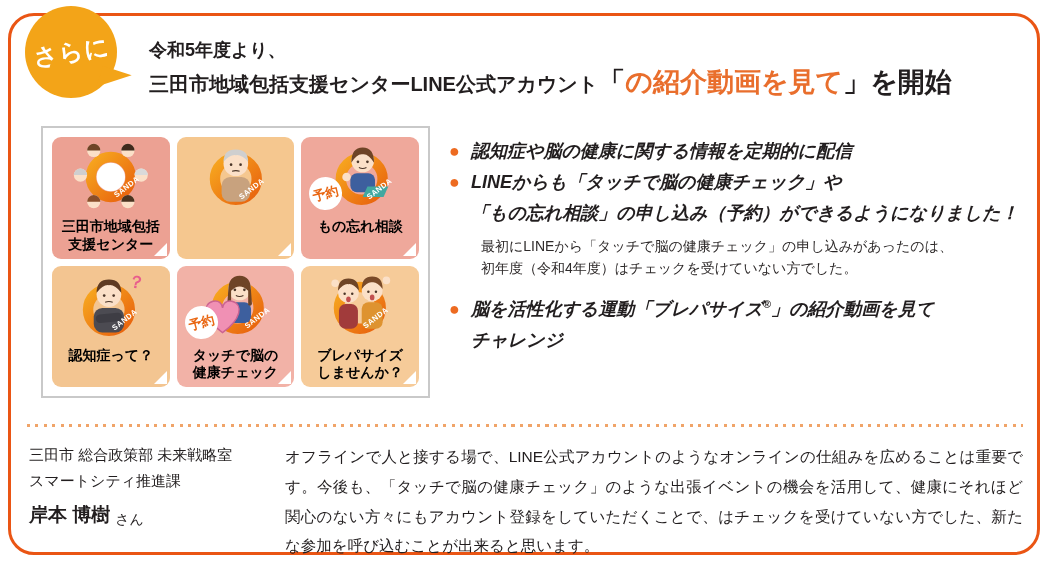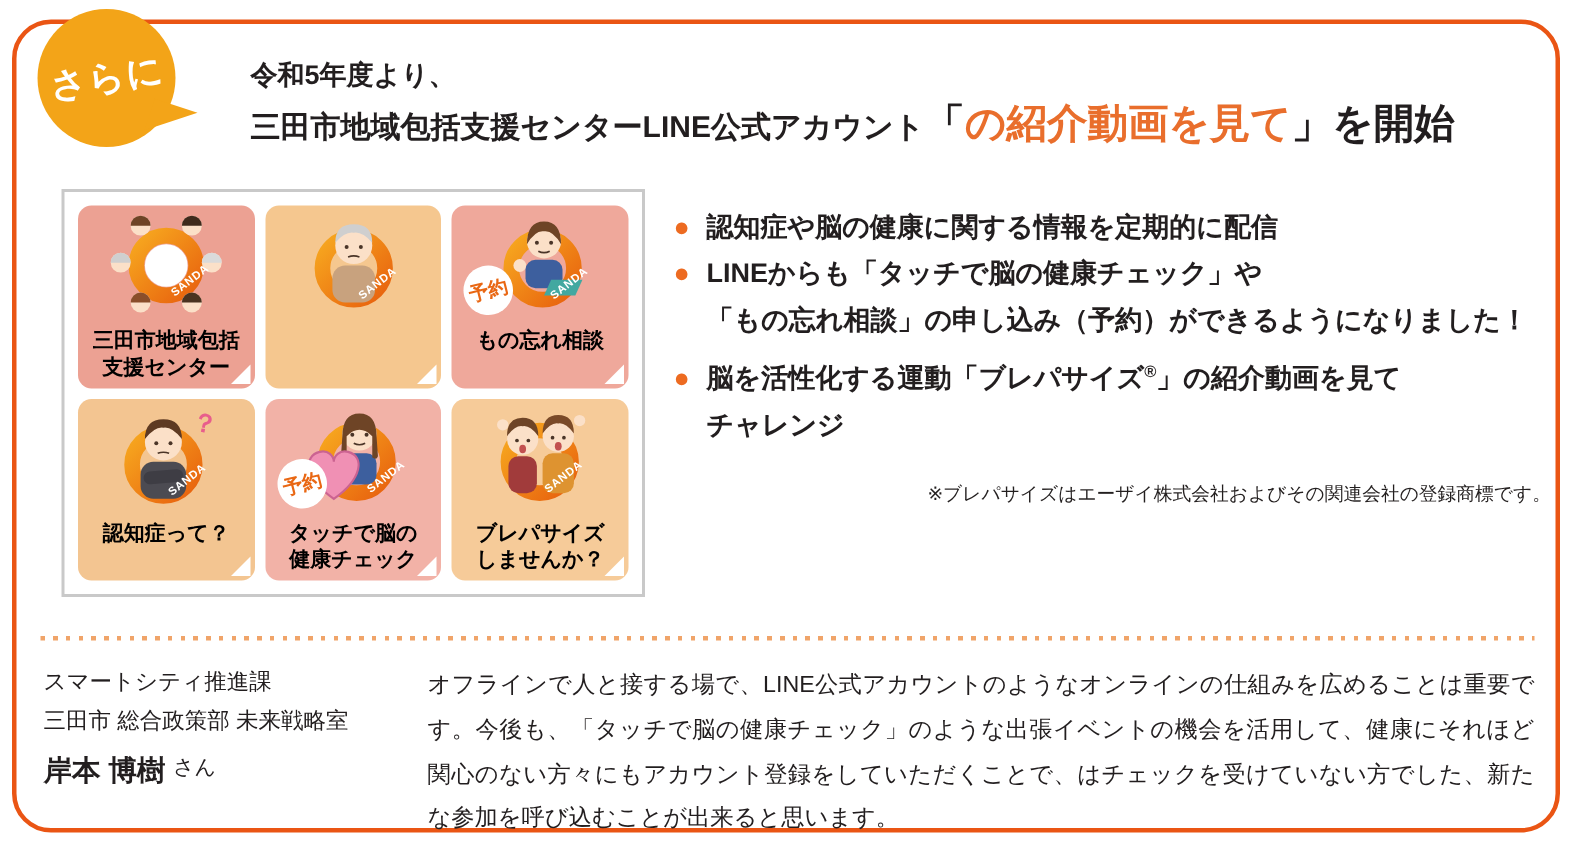--- a/index.html
+++ b/index.html
@@ -6,21 +6,21 @@
     font-family:"Liberation Sans","DejaVu Sans",sans-serif;color:#221e1f;}
   .card{position:absolute;left:8px;top:13px;width:1026px;height:536px;background:#fff;
     border:3px solid #EA5514;border-radius:26px;}
   
   .badge{position:absolute;left:14px;top:-10px;width:92px;height:92px;background:#F3A418;
     border-radius:50%;display:flex;align-items:center;justify-content:center;z-index:5;}
   .badge::after{content:"";position:absolute;right:-12px;bottom:6px;width:0;height:0;
     border-left:30px solid #F3A418;border-bottom:22px solid transparent;transform:rotate(18deg);}
   .badge-text{color:#fff;font-size:24px;font-weight:bold;transform:rotate(-9deg);letter-spacing:1px;}
   
-  .header{position:absolute;left:156px;top:22px;white-space:nowrap;}
+  .header{position:absolute;left:138px;top:22px;white-space:nowrap;}
   .h-line1{font-size:18px;font-weight:bold;}
   .h-line2{font-size:20px;font-weight:bold;margin-top:2px;display:flex;align-items:baseline;}
   .h-big{font-size:27px;font-weight:bold;}
   .h-orange{color:#E96E2C;}
   
   .panel{position:absolute;left:30px;top:110px;width:389px;height:272px;background:#fff;
     border:2px solid #C9C9C9;box-sizing:border-box;padding:9px;display:grid;
     grid-template-columns:1fr 1fr 1fr;grid-template-rows:1fr 1fr;gap:7px;}
   .tile{position:relative;border-radius:9px;overflow:hidden;display:flex;flex-direction:column;
     align-items:center;}
@@ -32,33 +32,33 @@
   .art svg{position:absolute;left:0;top:0;width:100%;height:100%;}
   .tile-label{font-size:14px;font-weight:bold;line-height:1.25;text-align:center;
     white-space:pre-line;color:#000000;margin-top:1px;}
   .yoyaku{position:absolute;left:8px;top:40px;width:33px;height:33px;border-radius:50%;
     background:#fff;color:#E96713;font-size:13px;font-weight:bold;display:flex;
     align-items:center;justify-content:center;transform:rotate(-14deg);z-index:3;}
   
   .points{position:absolute;left:438px;top:120px;width:585px;}
   .bullet{display:flex;font-size:18px;font-weight:bold;line-height:1.72;}
   .dot{flex:0 0 22px;color:#ED6B21;}
-  .bullet-text{white-space:pre-line;}
+  .bullet-text{white-space:pre-line;font-style:italic;}
   .note{font-size:14px;font-weight:normal;line-height:1.6;white-space:pre-line;
     margin:6px 0 14px 32px;color:#2e2a2a;}
   .b3{margin-top:8px;}
   .sup{font-size:11px;vertical-align:super;}
   .trademark{font-size:12.5px;font-weight:normal;text-align:right;margin-top:22px;color:#231f1f;}
   
   .divider{position:absolute;left:16px;right:14px;top:408px;height:3px;
     background-image:repeating-linear-gradient(90deg,#F0A469 0 3px,transparent 3px 8.5px);}
   
   .footer{position:absolute;left:18px;top:426px;right:14px;display:flex;gap:16px;}
   .person-block{flex:0 0 240px;font-size:15px;line-height:1.72;}
-  .person-name-row{margin-top:5px;display:flex;align-items:flex-start;}
+  .person-name-row{margin-top:5px;display:flex;align-items:flex-end;}
   .person-name{font-size:19px;font-weight:bold;}
   .honorific{font-size:14px;margin-left:5px;}
   .quote{flex:1;font-size:15.5px;line-height:1.92;text-align:justify;}
 </style>
 </head>
 <body>
 
 <div class="card">
 
   <div class="badge">
@@ -263,34 +263,35 @@
   <div class="points">
     <div class="bullet">
       <span class="dot">●</span>
       <span class="bullet-text">認知症や脳の健康に関する情報を定期的に配信</span>
     </div>
     <div class="bullet">
       <span class="dot">●</span>
       <span class="bullet-text">LINEからも「タッチで脳の健康チェック」や
 「もの忘れ相談」の申し込み（予約）ができるようになりました！</span>
     </div>
+    <div class="note">最初にLINEから「タッチで脳の健康チェック」の申し込みがあったのは、
+初年度（令和4年度）はチェックを受けていない方でした。</div>
     <div class="bullet b3">
       <span class="dot">●</span>
       <span class="bullet-text"><span>脳を活性化する運動「ブレパサイズ</span><span class="sup">®</span><span style="white-space:pre-line;">」の紹介動画を見て
 チャレンジ</span></span>
     </div>
-    <div class="trademark">※ブレパサイズはエーザイ株式会社およびその関連会社の登録商標です。</div>
   </div>
 
   <div class="divider"></div>
 
   <div class="footer">
     <div class="person-block">
+      <div>三田市 総合政策部 未来戦略室</div>
       <div>スマートシティ推進課</div>
-      <div>三田市 総合政策部 未来戦略室</div>
       <div class="person-name-row">
         <span class="person-name">岸本 博樹</span>
         <span class="honorific">さん</span>
       </div>
     </div>
     <div class="quote">オフラインで人と接する場で、LINE公式アカウントのようなオンラインの仕組みを広めることは重要です。今後も、「タッチで脳の健康チェック」のような出張イベントの機会を活用して、健康にそれほど関心のない方々にもアカウント登録をしていただくことで、はチェックを受けていない方でした、新たな参加を呼び込むことが出来ると思います。</div>
   </div>
 
 </div>
 

